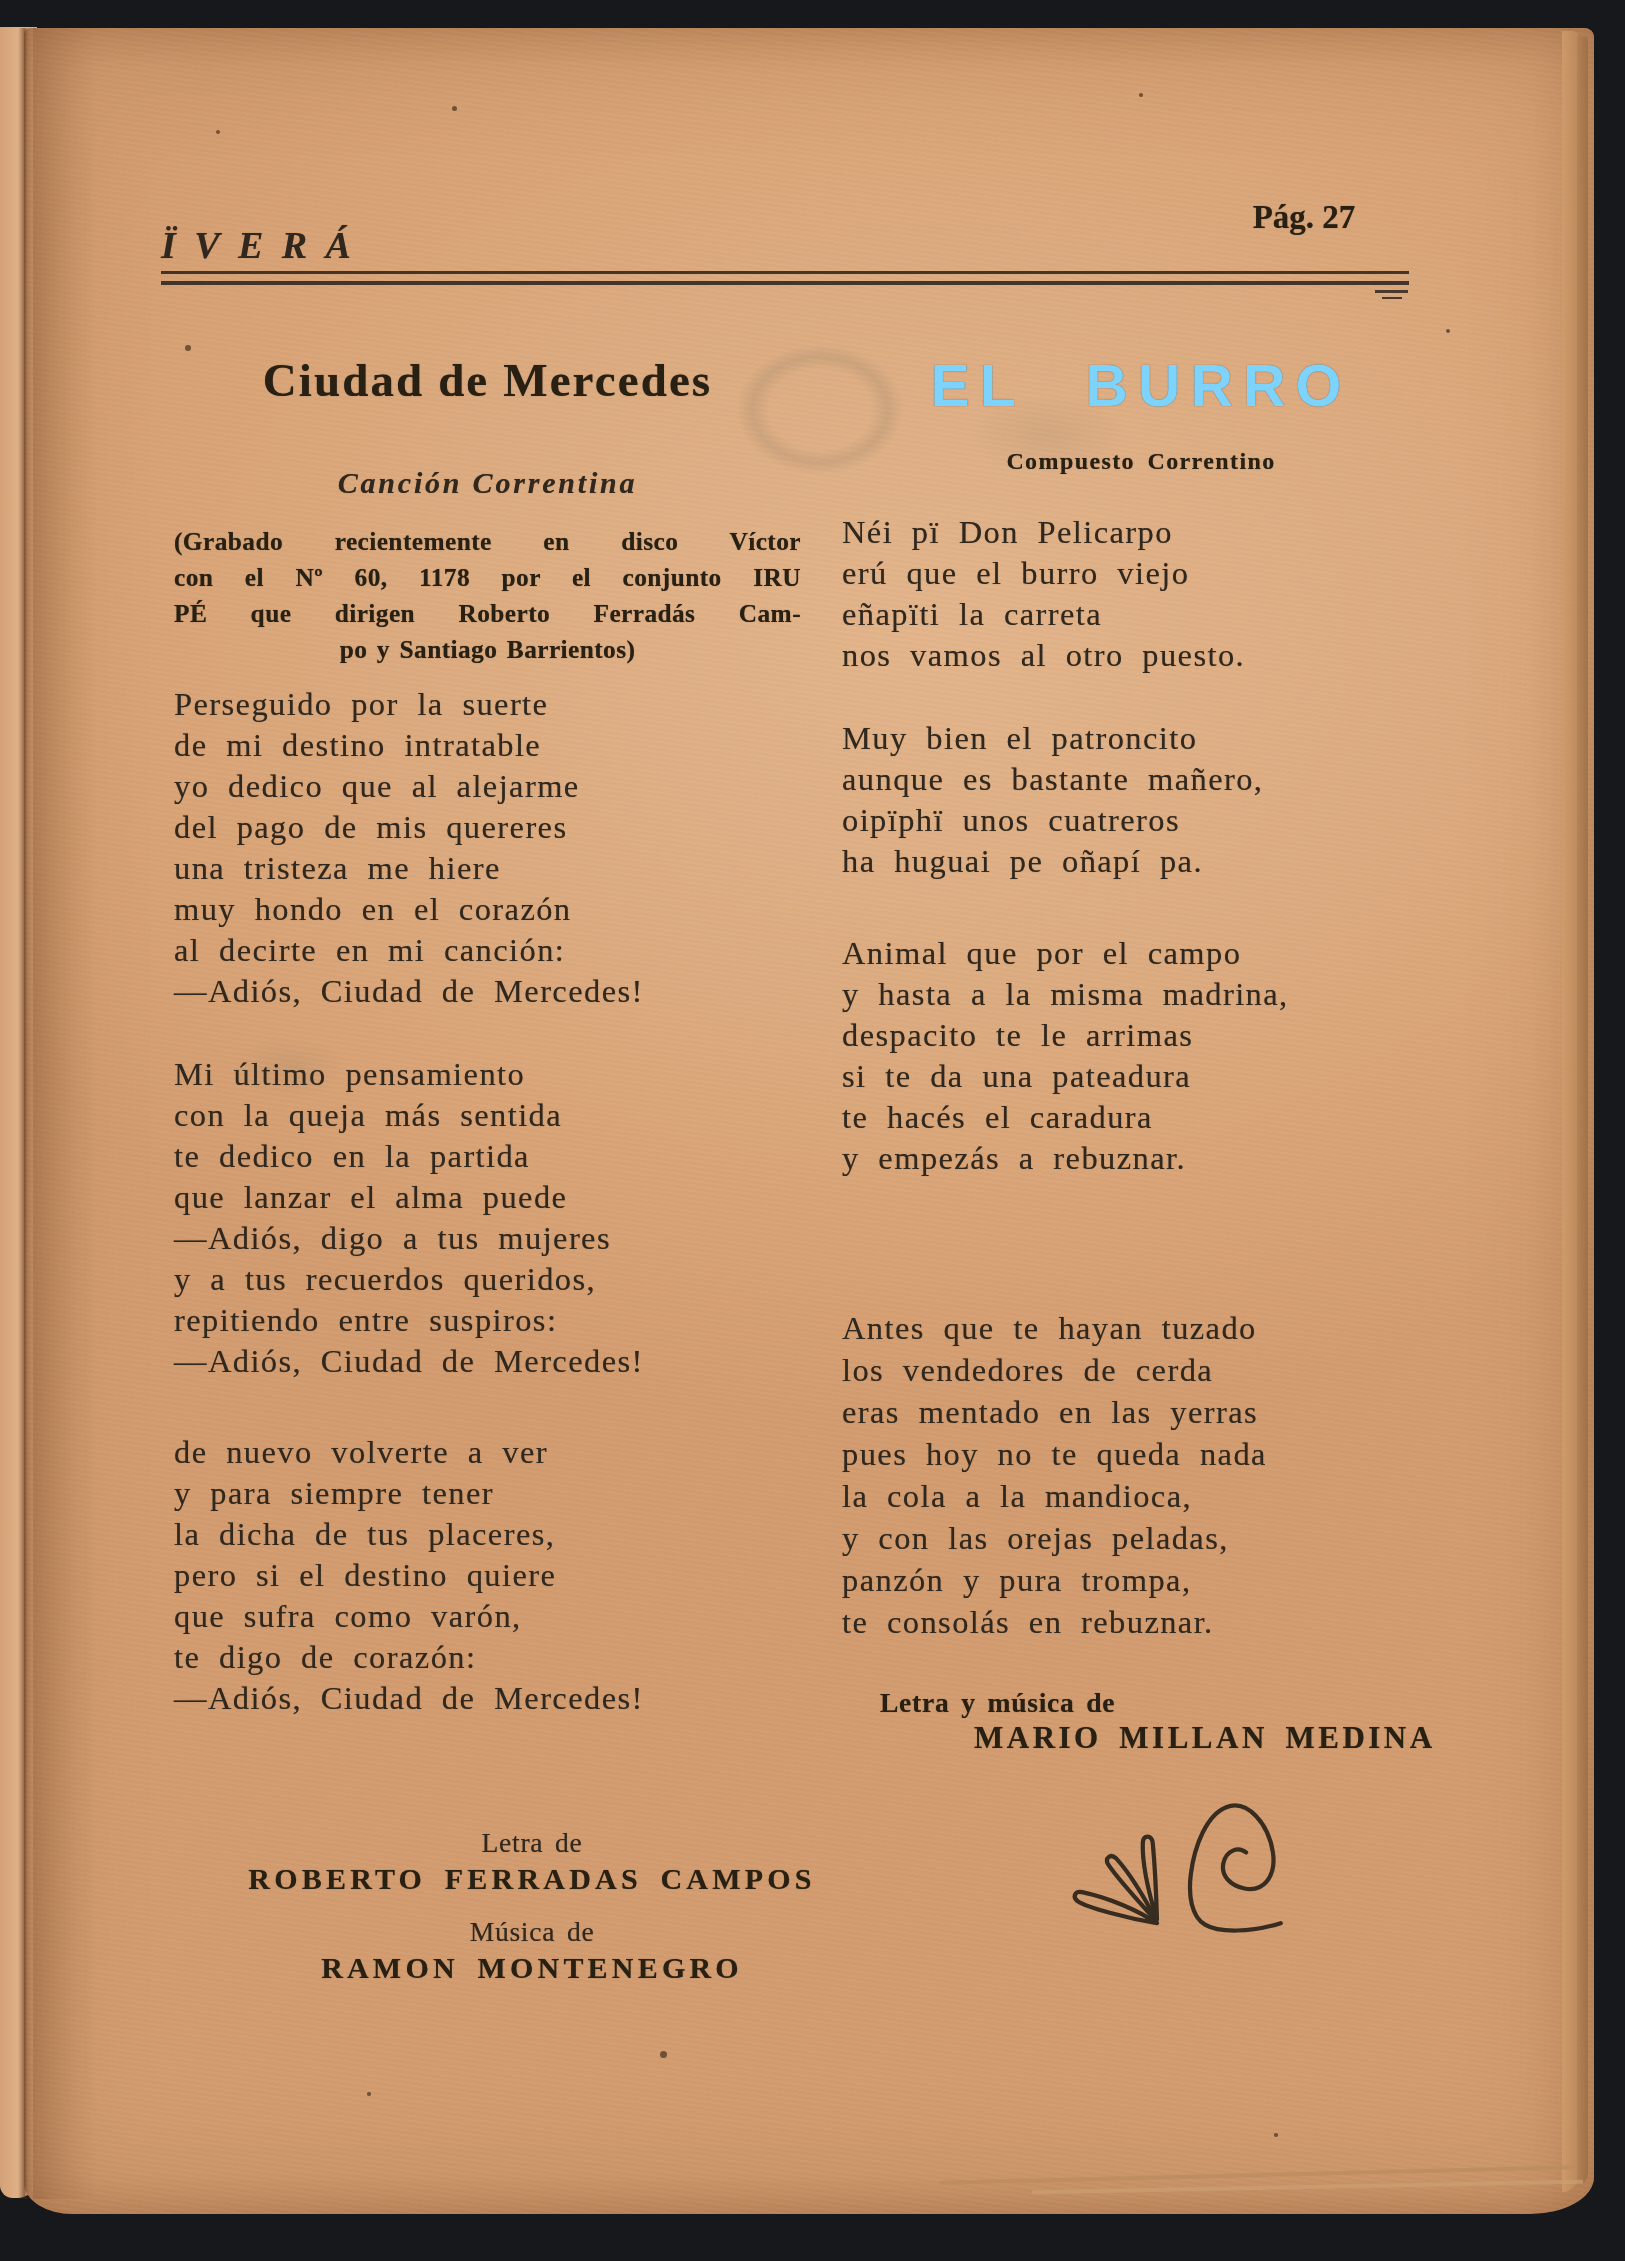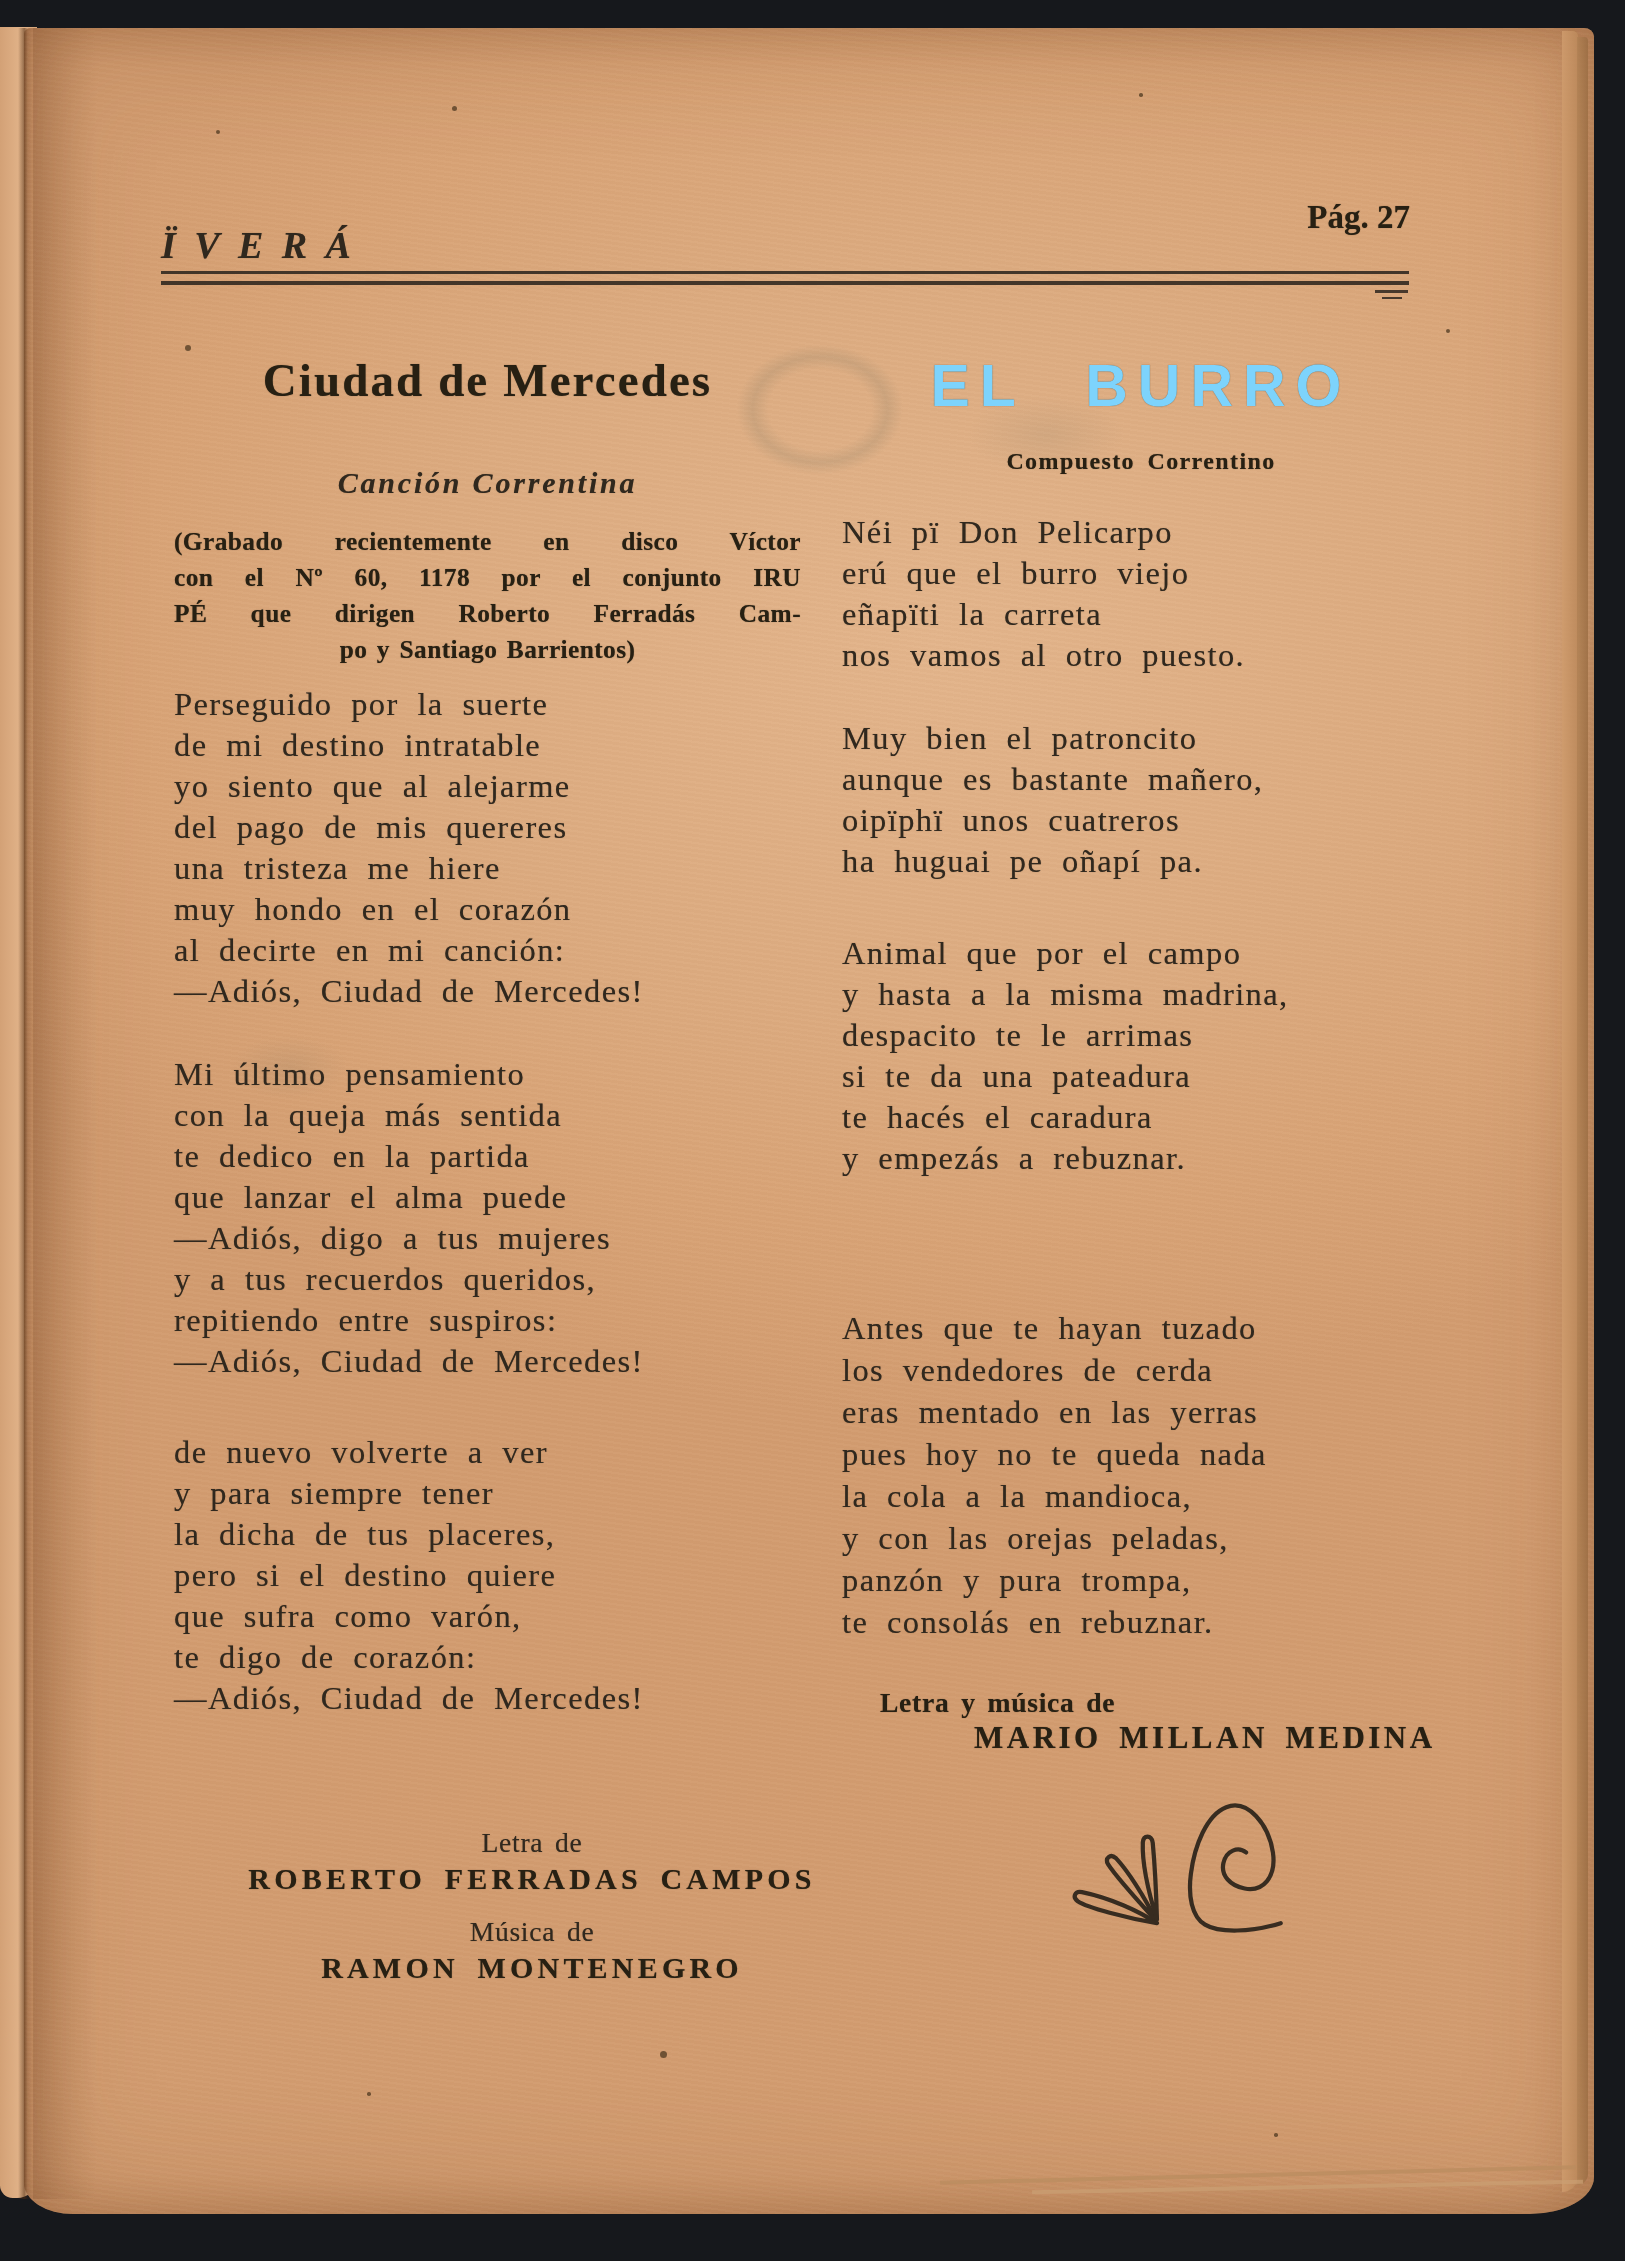--- a/index.html
+++ b/index.html
@@ -29,21 +29,21 @@
   
   .edge-band1{left:1562px;top:31px;width:15.5px;height:2161px;background:linear-gradient(90deg,#cf9c6d,#bd8a5c);opacity:.85;border-radius:0 7px 21px 0;}
   .edge-band2{left:1577px;top:37px;width:11.3px;height:2148px;background:linear-gradient(90deg,#b08154,#996c42);opacity:.8;border-radius:0 5.7px 17px 0;}
   .edge-bottom1{left:940px;top:2173px;width:636px;height:4.2px;background:#b98c5f;opacity:.75;transform:rotate(-1.4deg);}
   .edge-bottom2{left:1032px;top:2185px;width:551px;height:3.5px;background:#caa074;opacity:.7;transform:rotate(-1.1deg);}
   
   .ink{color:#30281e;text-shadow:0 0 0.8px rgba(48,40,30,.5);}
   .boldink{color:#272013;text-shadow:0 0 1px rgba(40,32,20,.55);}
   .nowrap{white-space:nowrap;}
   .masthead{font-size:38px;font-weight:bold;font-style:italic;letter-spacing:18.4px;}
-  .pagenum{font-size:33px;font-weight:bold;text-align:right;}
+  .pagenum{font-size:33px;font-weight:bold;text-align:center;}
   .rule{background:#2e261e;opacity:.88;}
   .songtitle-l{font-size:47px;font-weight:bold;letter-spacing:2.1px;text-align:center;}
   .subtitle-l{font-size:30px;font-weight:bold;font-style:italic;letter-spacing:2.8px;text-align:center;}
   .note-line{font-size:25.4px;font-weight:bold;line-height:36px;letter-spacing:0.4px;word-spacing:2.8px;
              text-align:justify;text-align-last:justify;}
   .note-line.center{text-align:center;text-align-last:center;}
   .stz .ln{font-size:32.5px;line-height:41px;letter-spacing:1.4px;word-spacing:9.2px;white-space:nowrap;}
   .stz.lh60 .ln{line-height:42px;}
   .credit-label{font-size:27.6px;letter-spacing:0.7px;word-spacing:4.2px;}
   .credit-name{font-size:30px;font-weight:bold;letter-spacing:4.2px;word-spacing:7px;}
@@ -90,21 +90,21 @@
   <div class="abs boldink" style="left:174px;top:523px;width:627px;">
     <div class="note-line">(Grabado recientemente en disco Víctor</div>
     <div class="note-line">con el Nº 60, 1178 por el conjunto IRU</div>
     <div class="note-line">PÉ que dirigen Roberto Ferradás Cam-</div>
     <div class="note-line center">po y Santiago Barrientos)</div>
   </div>
 
   <div class="abs stz ink" style="left:174px;top:684px;">
     <div class="ln">Perseguido por la suerte</div>
     <div class="ln">de mi destino intratable</div>
-    <div class="ln">yo siento que al alejarme</div>
+    <div class="ln">yo dedico que al alejarme</div>
     <div class="ln">del pago de mis quereres</div>
     <div class="ln">una tristeza me hiere</div>
     <div class="ln">muy hondo en el corazón</div>
     <div class="ln">al decirte en mi canción:</div>
     <div class="ln">—Adiós, Ciudad de Mercedes!</div>
   </div>
 
   <div class="abs stz ink" style="left:174px;top:1054px;">
     <div class="ln">Mi último pensamiento</div>
     <div class="ln">con la queja más sentida</div>

